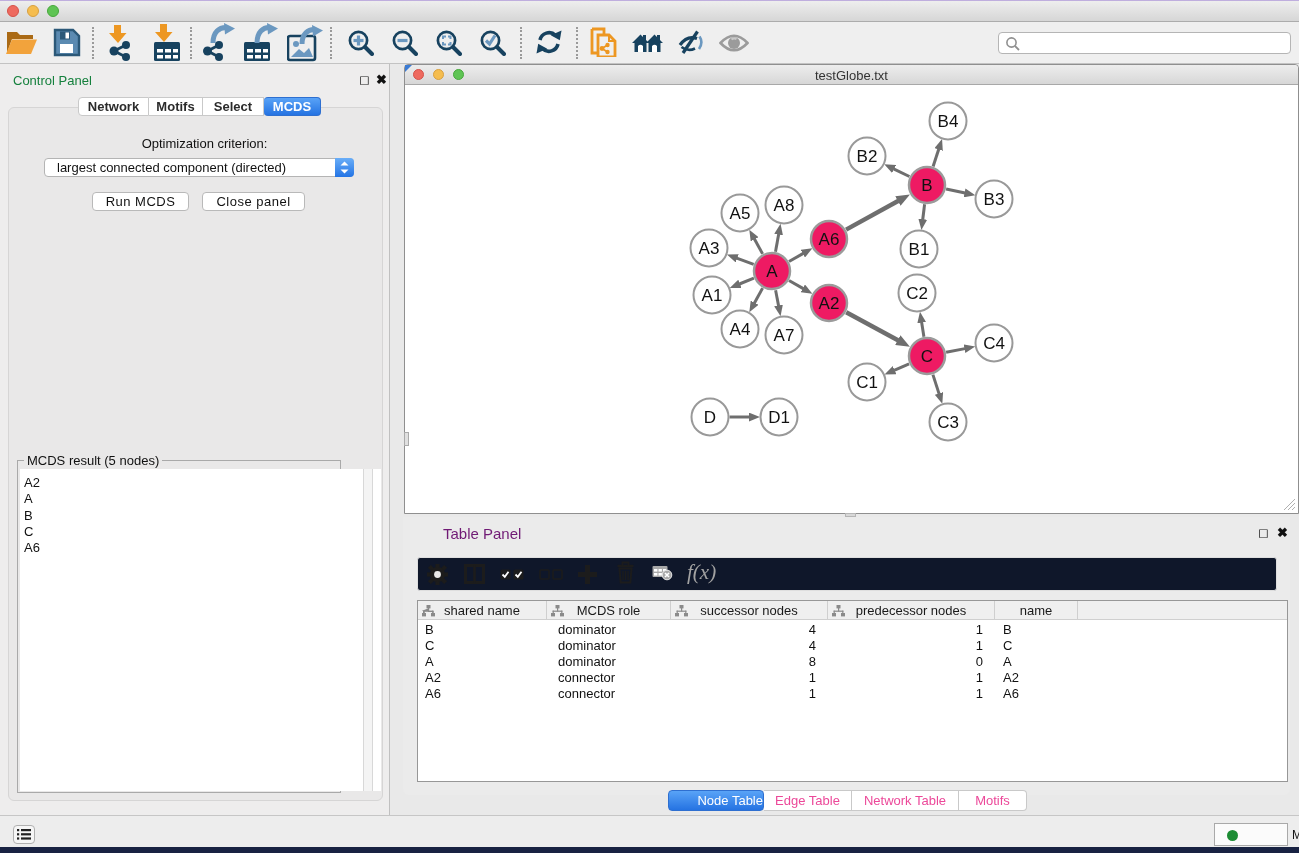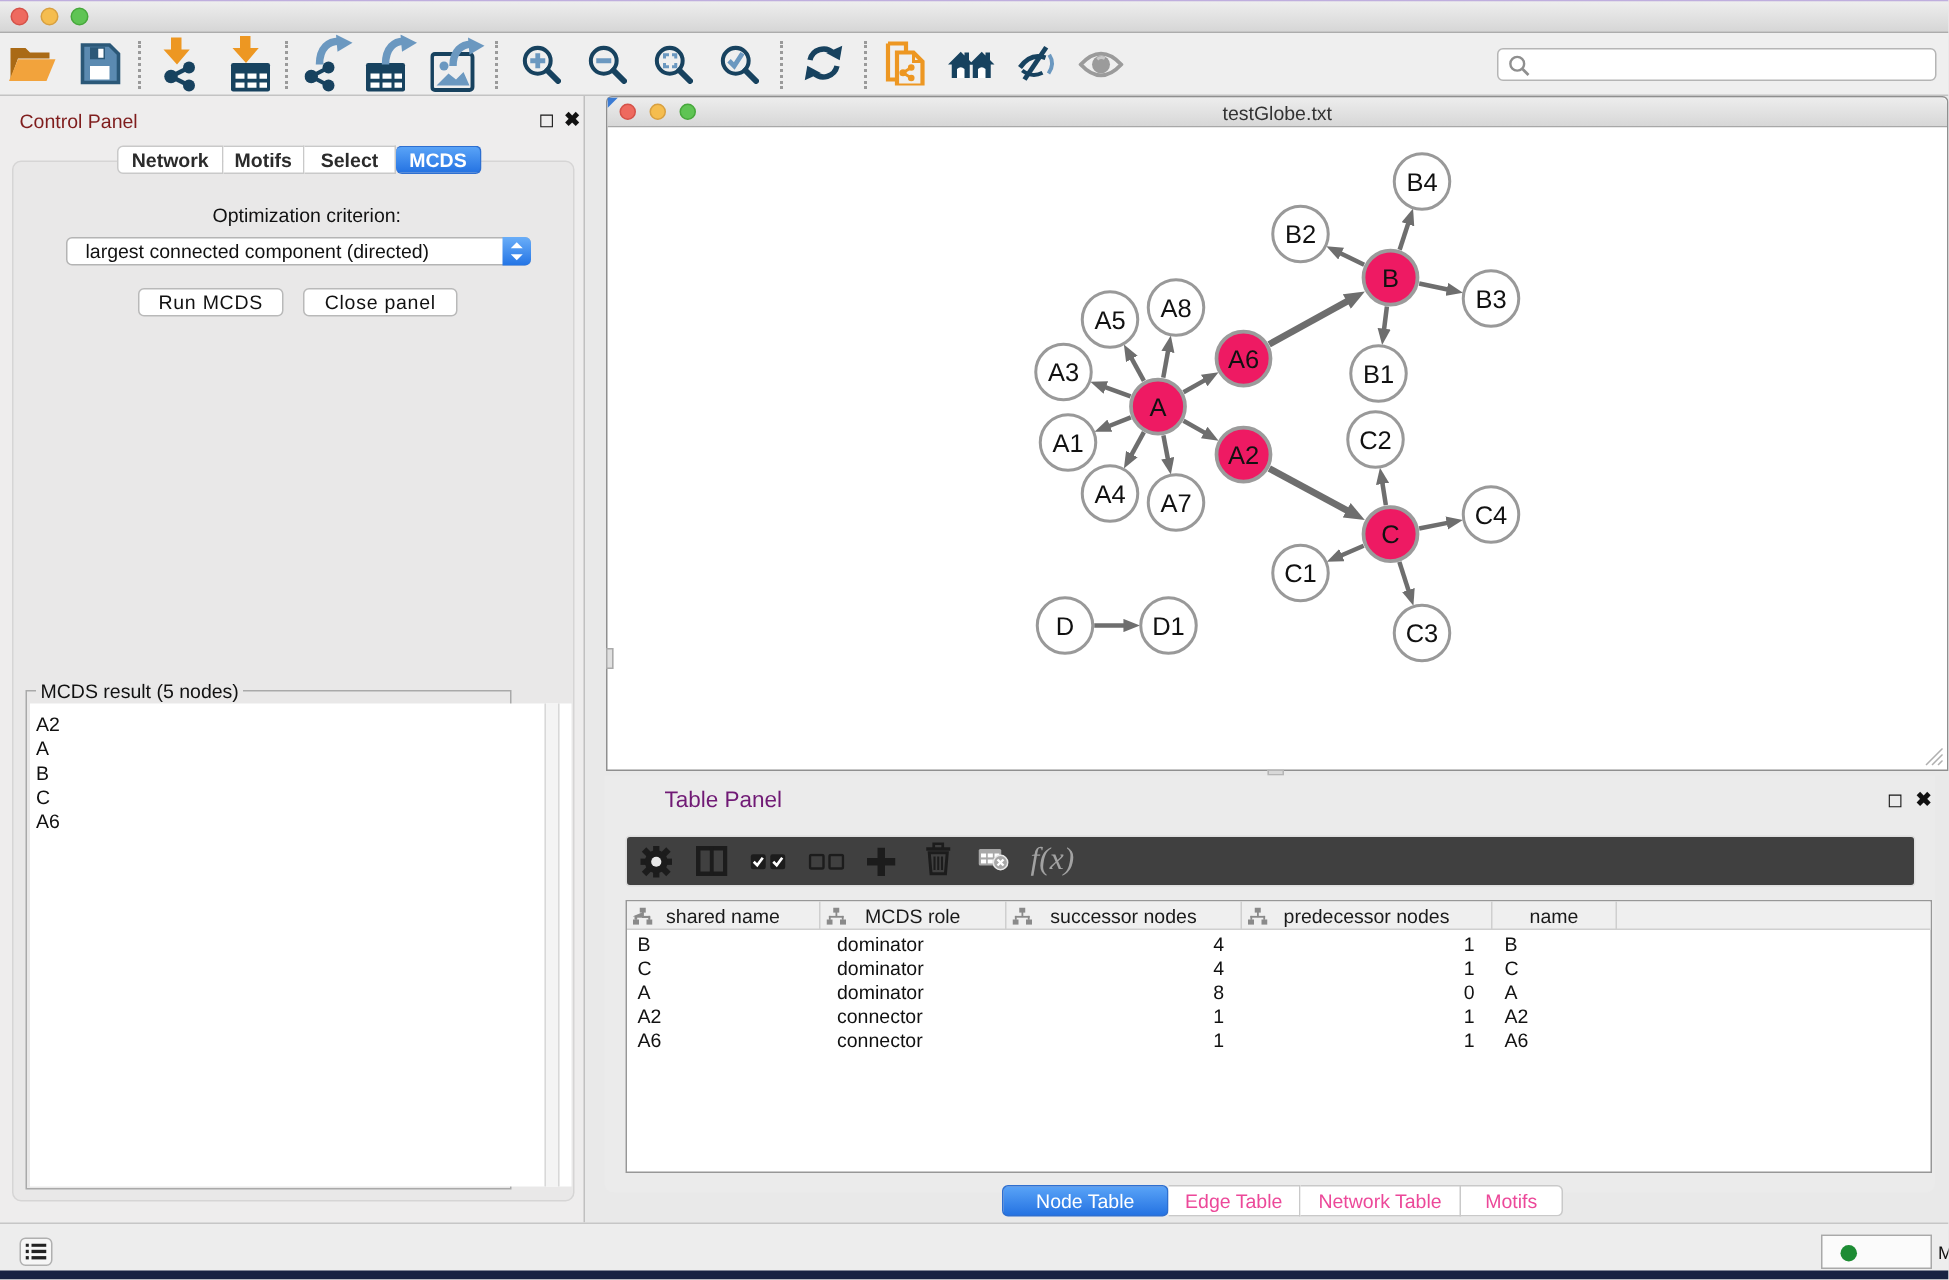--- a/index.html
+++ b/index.html
@@ -19,21 +19,21 @@
 
 
 #toolbar { left:0; top:22px; width:1299px; height:42px; background:#efefef; border-bottom:1px solid #c3c3c3; }
 .tbsep { position:absolute; top:5px; height:32px; width:0; border-left:2px dotted #9a9a9a; }
 .ticon { position:absolute; top:5px; }
 #searchbox { position:absolute; left:998px; top:10px; width:293px; height:22px; background:#fff;
   border:1px solid #b5b5b5; border-radius:4px; }
 
 
 #cpanel { left:0; top:64px; width:390px; height:751px; background:#eeeded; border-right:1px solid #c0c0c0; }
-#cpanel .hdr { position:absolute; left:13px; top:9px; font-size:13px; color:#7f1d1d; }
+#cpanel .hdr { position:absolute; left:13px; top:9px; font-size:13px; color:#15803d; }
 .winbtns { position:absolute; font-size:13px; color:#111; }
 .tabs { position:absolute; display:flex; }
 .tab { height:19px; background:#fff; border:1px solid #c9c9c9; border-left:none; font-size:13px;
   font-weight:bold; color:#2b2b2b; text-align:center; line-height:17px; }
 .tab.first { border-left:1px solid #c9c9c9; border-radius:4px 0 0 4px; }
 .tab.sel { background:linear-gradient(#59a3f7,#2573e2); color:#fff; border-color:#2e6fd0; border-radius:4px; }
 #cpInner { position:absolute; left:8px; top:43px; width:375px; height:694px; background:#e9e8e8;
   border:1px solid #d6d5d5; border-radius:6px; }
 #optlabel { position:absolute; left:10px; width:100%; top:72px; text-align:center; font-size:13px; color:#111; }
 #combo { position:absolute; left:44px; top:94px; width:310px; height:19px; background:#fff;
@@ -54,21 +54,21 @@
   border:1px solid #8f8f8f; border-radius:4px 4px 0 0; }
 #netwin .wtitle { position:absolute; left:0; top:0; width:100%; height:20px;
   background:linear-gradient(#ededed,#d7d7d7); border-bottom:1px solid #a8a8a8; border-radius:4px 4px 0 0; }
 #netwin .wtitle .t { position:absolute; left:0; right:0; top:3px; text-align:center; font-size:13px; color:#333; }
 #graph { position:absolute; left:0; top:21px; }
 .nl { font-family:"Liberation Sans",sans-serif; font-size:17px; fill:#111; }
 
 
 #tpanel { left:403px; top:517px; width:887px; height:278px; background:#ebebeb; border-radius:0 0 6px 6px; }
 #tpanel .hdr { position:absolute; left:14px; top:8px; font-size:15px; color:#701a75;margin-left:26px; }
-#ttoolbar { position:absolute; left:14px; top:40px; width:860px; height:34px; background:#404040; border:1px solid #dedede; border-radius:3px; }
+#ttoolbar { position:absolute; left:14px; top:40px; width:860px; height:34px; background:#0f172a; border:1px solid #dedede; border-radius:3px; }
 #ttable { position:absolute; left:14px; top:83px; width:871px; height:182px; background:#fff; border:1px solid #979797; }
 #thead { position:absolute; left:0; top:0; width:100%; height:19px; background:#efefef; border-bottom:1px solid #cfcfcf; }
 .hico { position:absolute; left:4px; top:4px; }
 .thcell { position:absolute; top:0; height:19px; border-right:1px solid #cfcfcf; font-size:13px; color:#1a1a1a; text-align:center; line-height:19px; }
 .trow { position:absolute; font-size:13px; color:#111; height:16px; line-height:16px; }
 .tnum { position:absolute; font-size:13px; color:#111; text-align:right; height:16px; line-height:16px; }
 
 
 #btabs { position:absolute; left:668px; top:790px; display:flex; }
 .btab { height:21px; background:#fff; border:1px solid #c9c9c9; border-left:none; font-size:13px;
@@ -468,21 +468,21 @@
     <div class="tnum" style="left:467px; width:98px; top:69px;">1</div>
     <div class="trow" style="left:585px; top:69px;">A2</div>
     <div class="trow" style="left:7px; top:85px;">A6</div>
     <div class="trow" style="left:140px; top:85px;">connector</div>
     <div class="tnum" style="left:300px; width:98px; top:85px;">1</div>
     <div class="tnum" style="left:467px; width:98px; top:85px;">1</div>
     <div class="trow" style="left:585px; top:85px;">A6</div>
   </div>
 </div>
 <div id="btabs">
-  <div class="btab first sel" style="width:111px;">Node Table</div>
+  <div class="btab first sel" style="width:96px;text-align:right;">Node Table</div>
   <div class="btab" style="width:88px;">Edge Table</div>
   <div class="btab" style="width:107px;">Network Table</div>
   <div class="btab last" style="width:68px;">Motifs</div>
 </div>
 
 <div id="statusbar" class="abs">
   <div id="listbtn">
       <svg width="14" height="11" style="position:absolute;left:3px;top:3px;" viewBox="0 0 14 11">
         <g fill="#222">
           <rect x="0" y="0" width="2.2" height="2.2"></rect>

